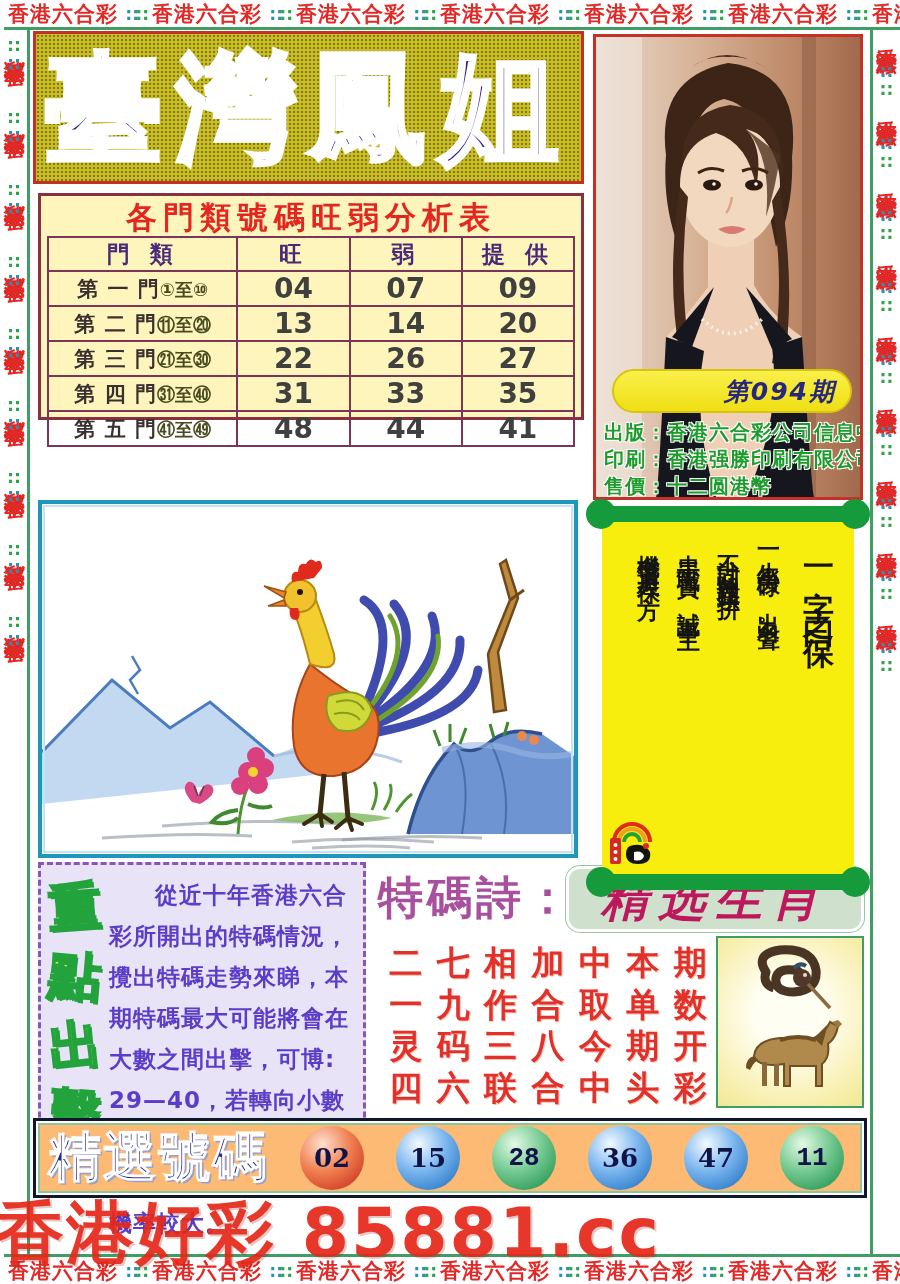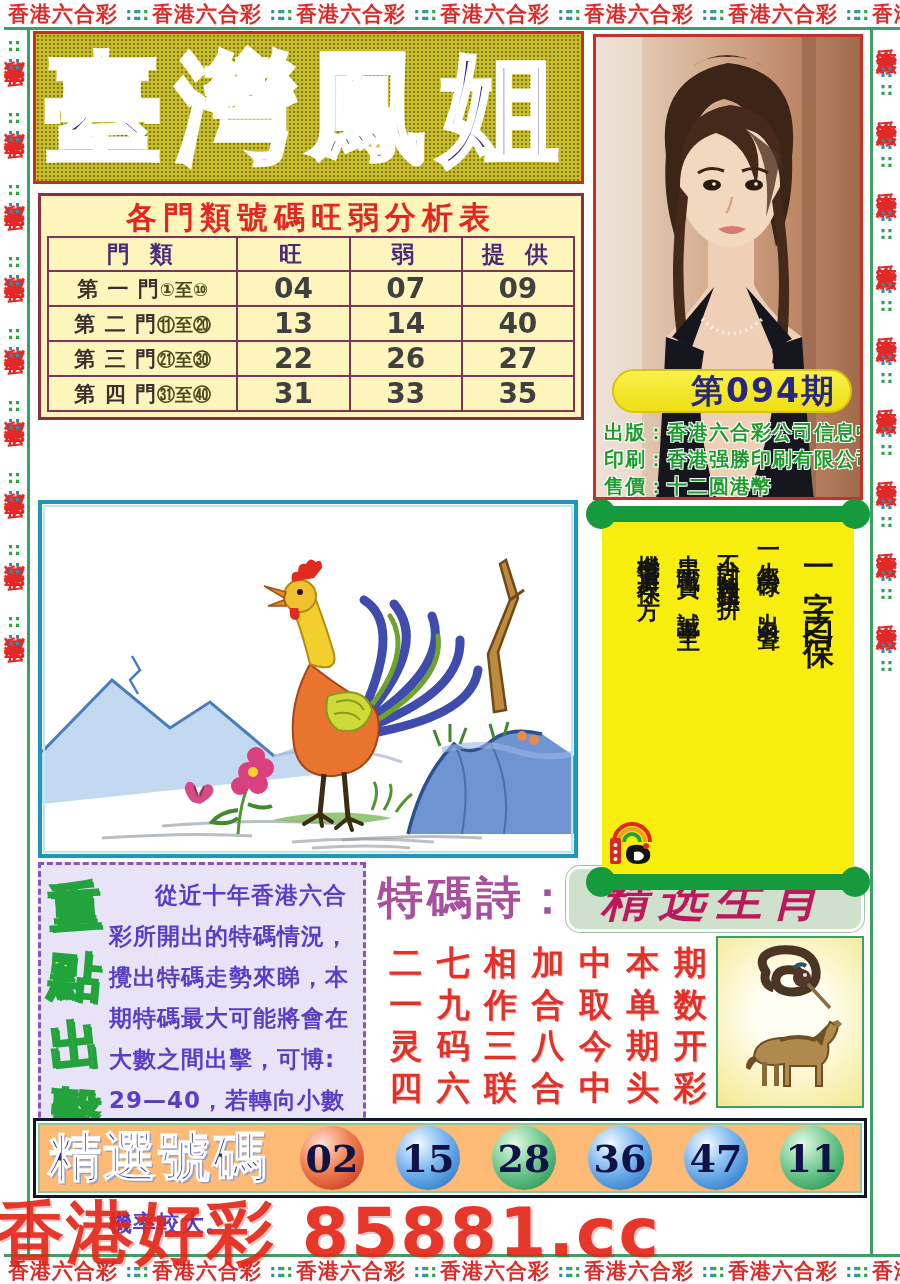--- a/index.html
+++ b/index.html
@@ -82,21 +82,21 @@
     position:absolute; left:563px; top:4px; width:270px; height:466px;
     border:3px solid #c53028; background:#caa183; overflow:hidden;
   }
   #photo-box svg { display:block; }
   #issue-badge {
     position:absolute; left:16px; top:332px; width:240px; height:44px;
     background:linear-gradient(#f9f04a,#efdf14);
     border-radius:22px; border:2px solid #d8c410;
     display:flex; align-items:center; justify-content:flex-end;
     padding-right:14px;
-    font-size:33px; font-weight:bold; color:#27277e; letter-spacing:2px;
+    font-size:25px; font-weight:bold; color:#27277e; letter-spacing:2px;font-style:italic;
   }
   #pub-info { position:absolute; left:8px; top:382px; width:258px; }
   #pub-info .pline {
     color:#1d9c2c; font-weight:bold; font-size:20px; line-height:27px;
     letter-spacing:1px; white-space:nowrap;
     text-shadow:-1px -1px 0 #fff, 1px -1px 0 #fff, -1px 1px 0 #fff, 1px 1px 0 #fff;
   }
 
   
   #rooster-box {
@@ -204,25 +204,25 @@
   }
   #numbers-label {
     font-size:53px; font-weight:bold; color:#232a86; letter-spacing:2px;
     -webkit-text-stroke:1px #ffffff; text-shadow:2px 2px 0 #9aa0c8;
     white-space:nowrap;
   }
   #balls { display:flex; gap:32px; margin-left:6px; }
   .ball {
     width:64px; height:64px; border-radius:50%;
     display:flex; align-items:center; justify-content:center;
-    font-family:"DejaVu Serif", serif; font-weight:bold; font-size:38px; color:#101348;
+    font-family:"DejaVu Serif", serif; font-weight:bold; font-size:26px; color:#101348;
   }
   .ball.red   { background:radial-gradient(circle at 35% 28%, #ffe0d0 0%, #f08050 45%, #cf3d24 85%); }
   .ball.blue  { background:radial-gradient(circle at 35% 28%, #f2faff 0%, #79b5ef 45%, #2f7cc9 85%); }
-  .ball.green { background:radial-gradient(circle at 35% 28%, #e4f9e4 0%, #74ca92 45%, #2d9a57 85%); }
+  .ball.green { background:radial-gradient(circle at 35% 28%, #e4f9e4 0%, #74ca92 45%, #2d9a57 85%);font-family:Liberation Mono, monospace; }
 
   
   #watermark {
     position:absolute; left:-4px; top:1188px; z-index:60;
     color:#e62718; opacity:.92; font-weight:bold; font-size:68px;
     letter-spacing:2px; white-space:nowrap;
     font-family:"DejaVu Sans", sans-serif;
     text-shadow:2px 2px 0 rgba(150,20,10,.25);
   }
 </style>
@@ -281,33 +281,39 @@
           <tr>
             <td class="gate">第 一 門<span class="rng">①至⑩</span></td>
             <td class="num">04</td>
             <td class="num">07</td>
             <td class="num">09</td>
           </tr>
           <tr>
             <td class="gate">第 二 門<span class="rng">⑪至⑳</span></td>
             <td class="num">13</td>
             <td class="num">14</td>
-            <td class="num">40</td>
+            <td class="num">20</td>
           </tr>
           <tr>
             <td class="gate">第 三 門<span class="rng">㉑至㉚</span></td>
             <td class="num">22</td>
             <td class="num">26</td>
             <td class="num">27</td>
           </tr>
           <tr>
             <td class="gate">第 四 門<span class="rng">㉛至㊵</span></td>
             <td class="num">31</td>
             <td class="num">33</td>
             <td class="num">35</td>
+          </tr>
+          <tr>
+            <td class="gate">第 五 門<span class="rng">㊶至㊾</span></td>
+            <td class="num">48</td>
+            <td class="num">44</td>
+            <td class="num">41</td>
           </tr>
         </tbody>
     </table>
   </div>
 
   <div id="photo-box">
     <svg width="264" height="460" viewBox="0 0 264 460">
       <defs>
         <linearGradient id="pbg" x1="0" y1="0" x2="1" y2="0">
           <stop offset="0" stop-color="#e9d9cc"></stop>

